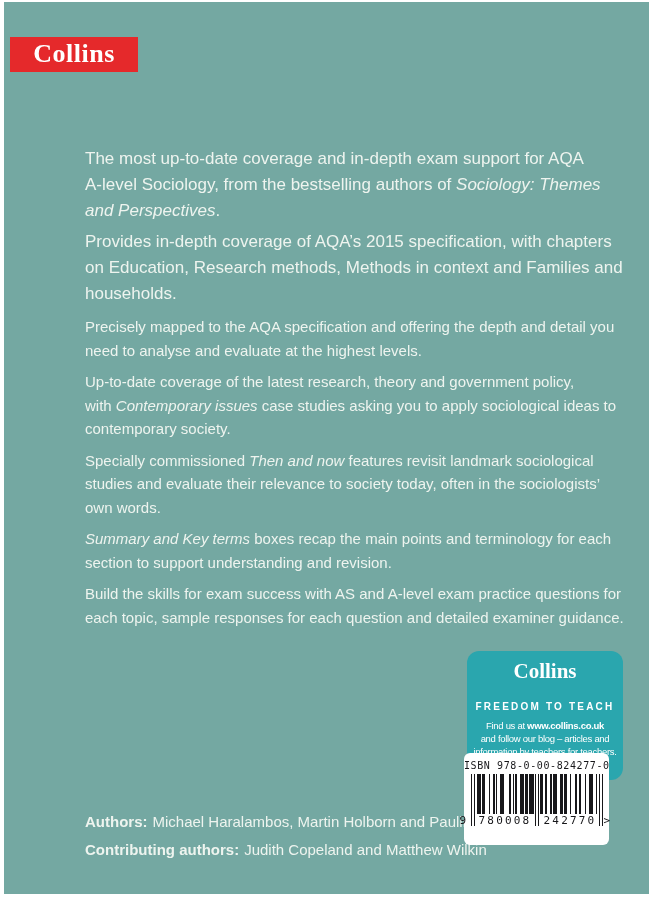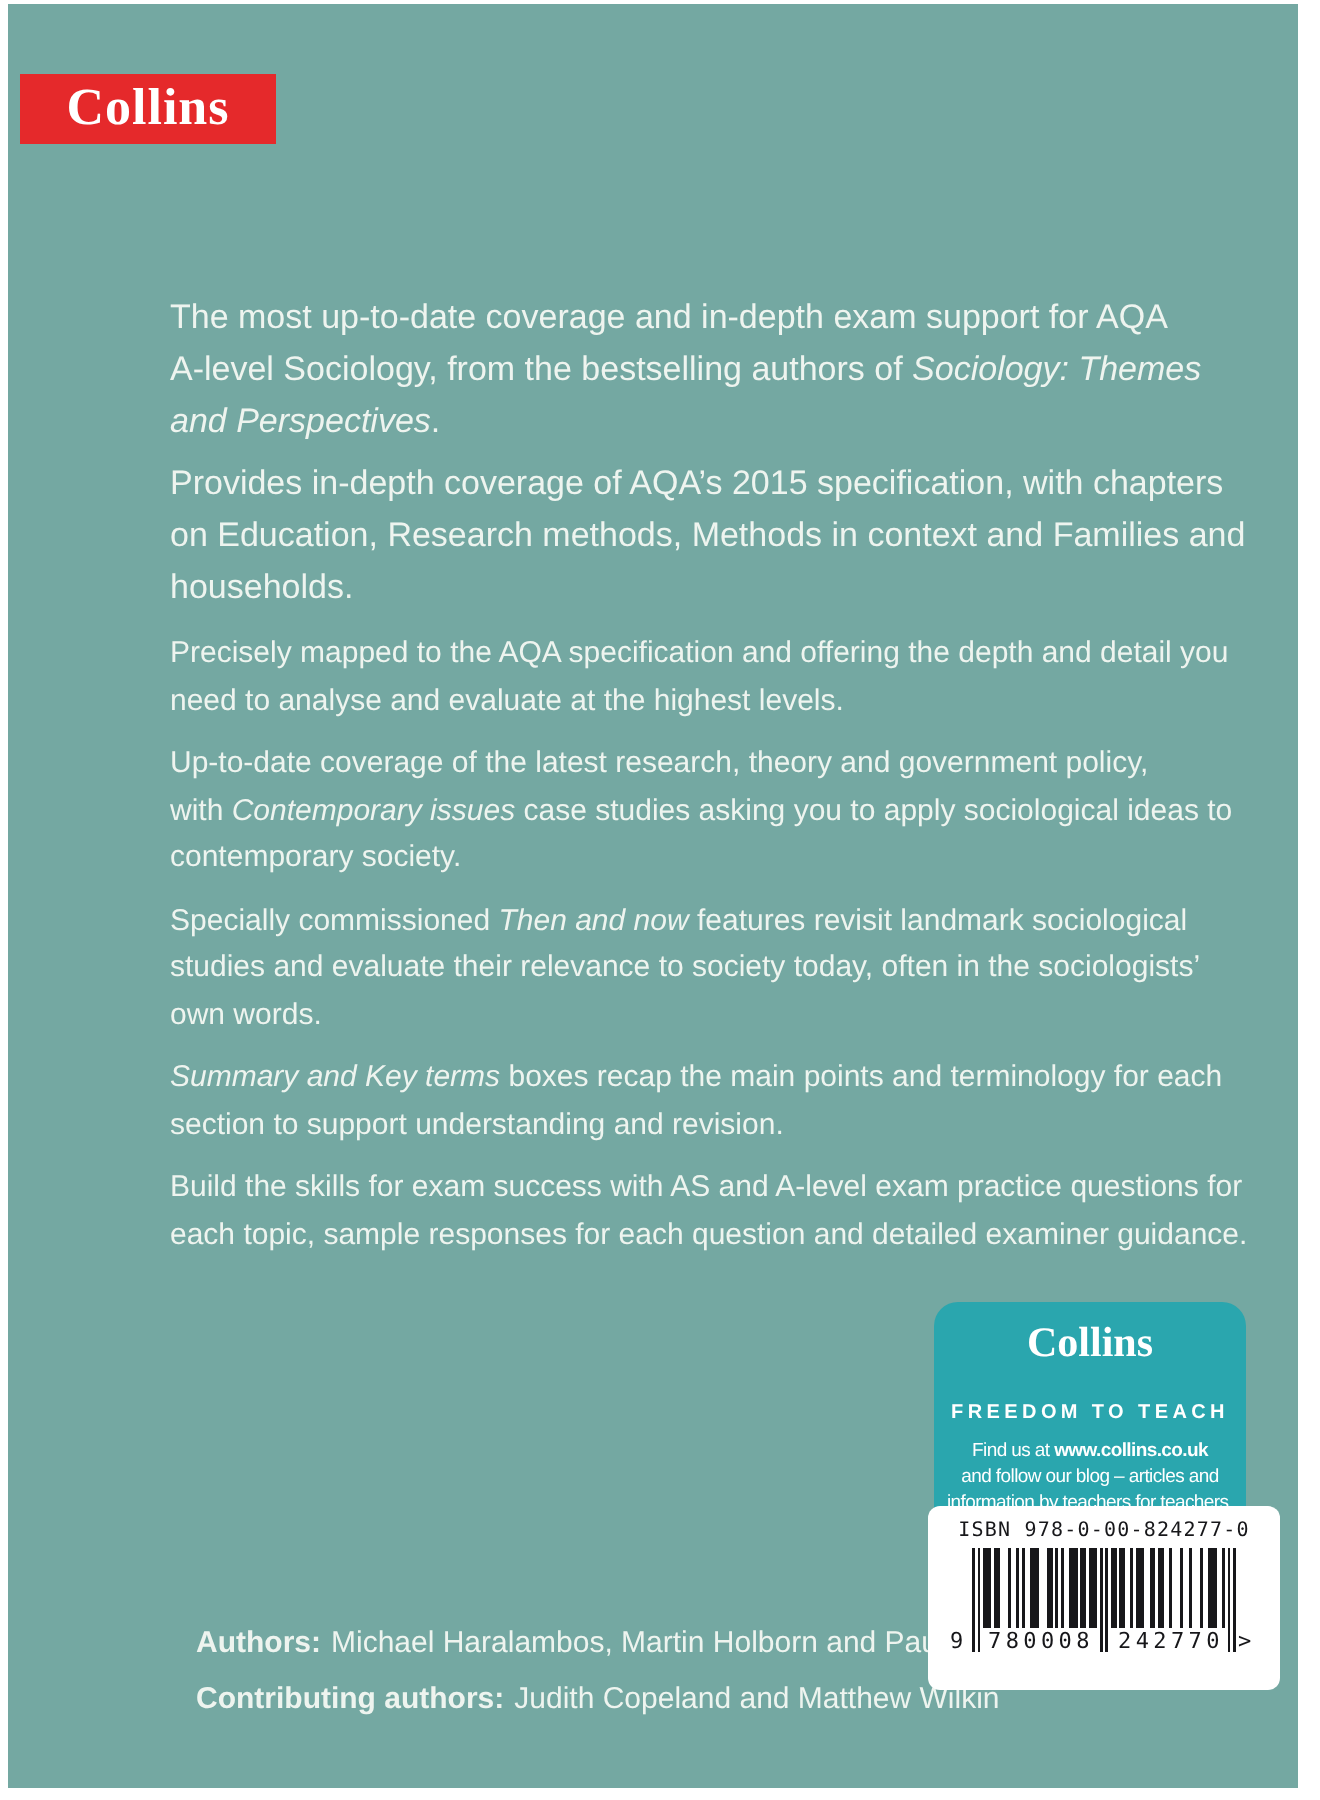--- a/index.html
+++ b/index.html
@@ -32,21 +32,21 @@
   }
   .para{white-space:pre-line;margin:0;}
   .para.large{font-size:17px;line-height:26px;margin-bottom:5px;}
   .para.small{font-size:15px;line-height:23.5px;margin-bottom:8px;}
   .para.small.gap-top{margin-top:8px;}
   .authors{
     position:absolute;left:81px;top:808px;color:var(--text-cream);
     font-size:15px;line-height:23px;
   }
   .authors p{margin:0 0 5px 0;}
-  .authors b{margin-right:5px;margin-left:13px;}
+  .authors b{margin-right:5px;}
   .promo-card{
     position:absolute;left:463px;top:649px;width:156px;
     background:var(--card-teal);border-radius:12px;color:#ffffff;
     text-align:center;padding:8px 4px 9px;box-sizing:border-box;overflow:hidden;
   }
   .brand{
     font-family:"Liberation Serif",serif;font-weight:bold;font-size:21px;line-height:24px;
   }
   .tagline{
     font-size:10px;letter-spacing:2.2px;margin-top:18px;font-weight:bold;white-space:nowrap;
@@ -54,21 +54,21 @@
   .pline{
     font-size:9.5px;letter-spacing:-0.3px;line-height:13px;white-space:nowrap;
   }
   .pline.first{margin-top:7px;text-align:center;}
   .twitter-row{
     margin-top:2px;display:flex;justify-content:center;align-items:flex-end;gap:3px;
     font-size:9.5px;letter-spacing:-0.2px;
   }
   .twitter-row svg{fill:#ffffff;display:block;}
   .barcode-box{
-    position:absolute;left:460px;top:751px;width:176px;height:92px;
+    position:absolute;left:460px;top:751px;width:145px;height:92px;
     background:#ffffff;border-radius:6px;
   }
   .isbn-label{
     font-family:"DejaVu Sans Mono",monospace;font-size:10px;letter-spacing:0.6px;
     text-align:center;padding-top:7px;color:var(--barcode-ink);white-space:nowrap;
   }
   .barcode-area{
     position:relative;width:132px;height:52px;margin:3px auto 0;
   }
   .barcode-area svg{

